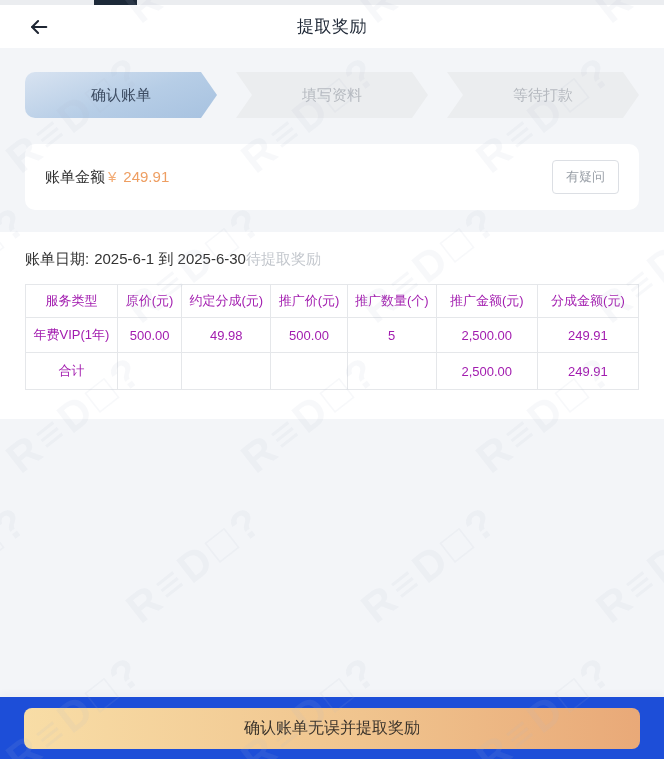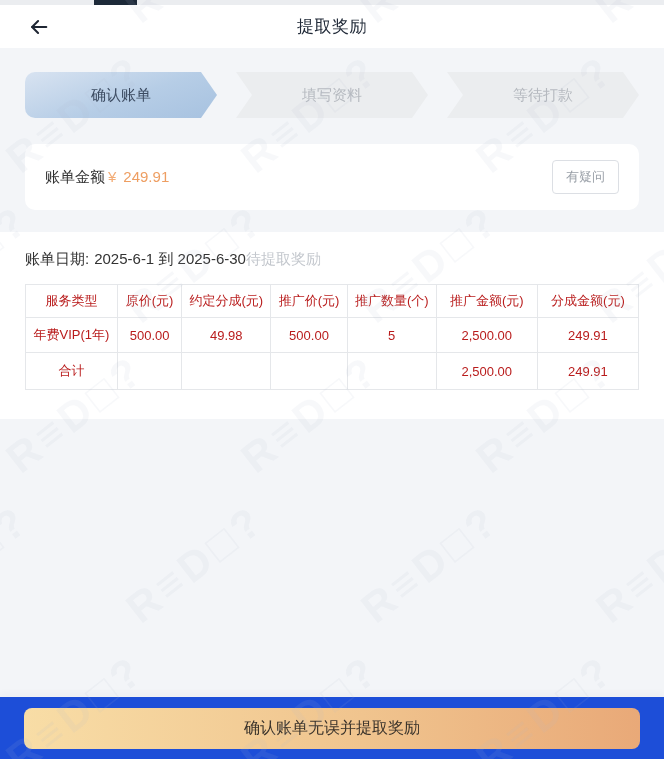--- a/index.html
+++ b/index.html
@@ -64,21 +64,21 @@
 
   
   .bill-section { margin-top:22px; background:#fff; padding:18px 25px 29px; }
   .date-row { display:flex; align-items:center; }
   .date-left { font-size:15px; color:#333; }
   .date-range { margin-left:5px; }
   .status-text { font-size:15px; color:#c3c7cd; }
 
   table.bill-table {
     width:100%; border-collapse:collapse; margin-top:15px;
-    font-size:13px; color:#b91c1c; table-layout:fixed;
+    font-size:13px; color:#a21caf; table-layout:fixed;
   }
   .bill-table th, .bill-table td {
     border:1px solid #e5e7ea; text-align:center; font-weight:400;
   }
   .bill-table th { padding:7px 2px; }
   .bill-table td { padding:8px 2px;margin-left:24px; }
   .bill-table tr.total-row td { padding:9px 2px; font-size:13px; }
 
   
   .footer-bar {

